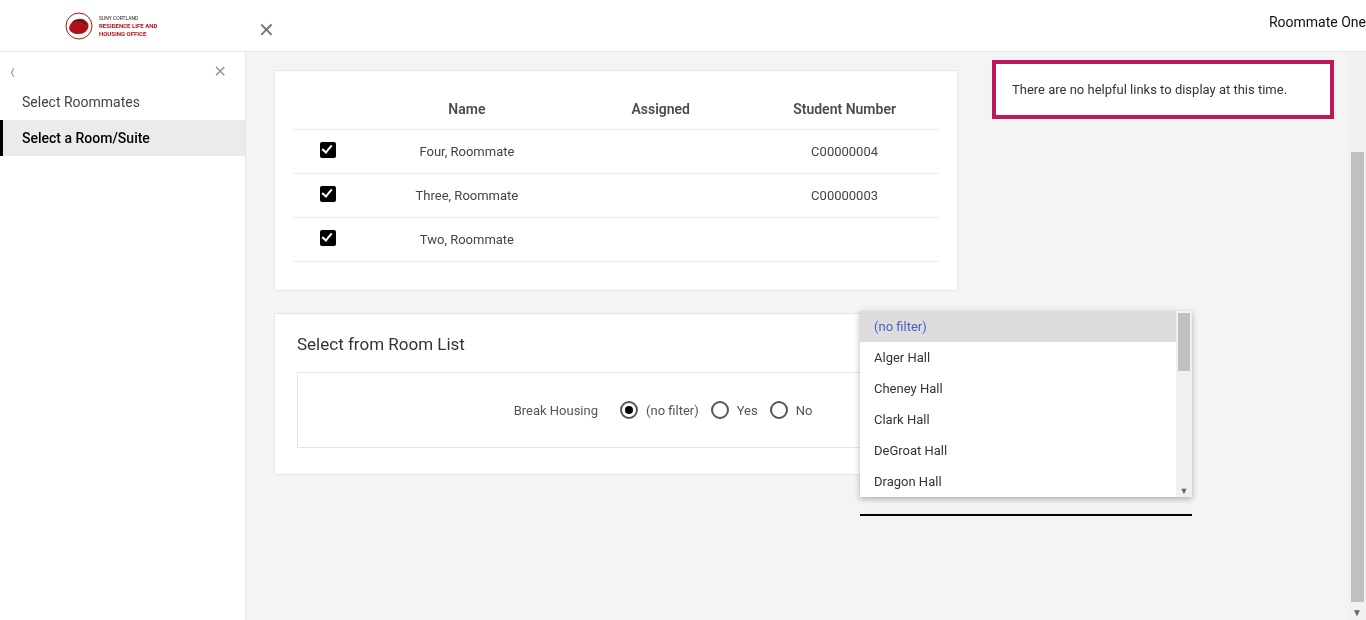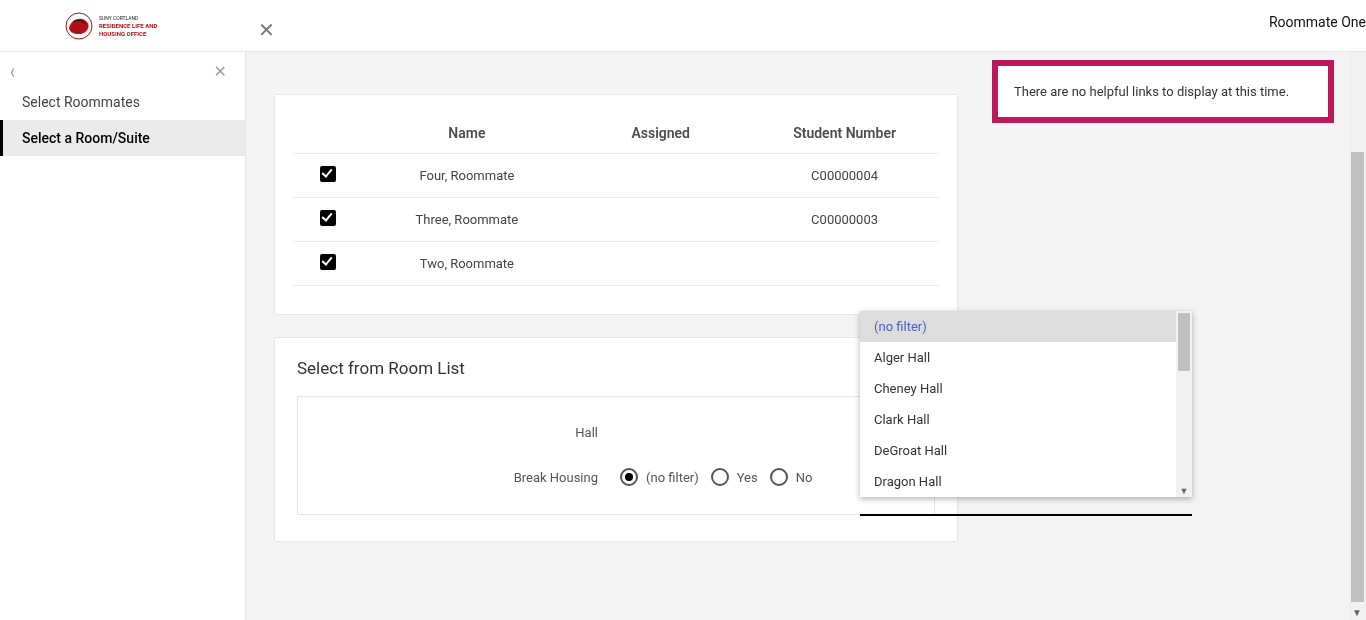--- a/index.html
+++ b/index.html
@@ -96,21 +96,21 @@
   }
   .content {
     padding: 18px 28px 24px 28px;
     width: 740px;
   }
   .card {
     background:#fff;
     border:1px solid #e6e6e6;
     border-radius:2px;
   }
-  .roommate-card { padding:18px 18px 28px; margin-bottom:22px;margin-top:24px; }
+  .roommate-card { padding:18px 18px 28px; margin-bottom:22px; }
   .roommate-table { width:100%; }
   .rm-head { display:flex; border-bottom:1px solid #ececec; padding:12px 0; }
   .rm-row { display:flex; border-bottom:1px solid #ececec; padding:12px 0; align-items:center; }
   .rm-c1 { width:70px; text-align:center; }
   .rm-c2 { width:210px; text-align:center; color:#444; font-size:13px; }
   .rm-c3 { width:180px; text-align:center; color:#444; font-size:13px; }
   .rm-c4 { width:190px; text-align:center; color:#444; font-size:13px; }
   .rm-head .rm-c2,.rm-head .rm-c3,.rm-head .rm-c4 {
     color:#4c4c4c; font-weight:600; font-size:14px;
   }
@@ -138,21 +138,21 @@
     margin:18px 0 0 22px;
     background:#000; color:#fff; font-weight:600;
     border:none; border-radius:4px;
     padding:11px 18px; font-size:14px; cursor:pointer;
   }
   .helpful {
     position:absolute;
     left:746px; top:8px;
     width:342px;
     background:#fff;
-    border:6px solid #be185d;
+    border:4px solid #be185d;
     padding:18px 16px;
     font-size:13px;
     color:#333;
   }
   .dropdown {
     position:absolute;
     left:614px; top:259px;
     width:332px;
     background:#fff;
     box-shadow: 0 2px 6px rgba(0,0,0,0.3);
@@ -247,24 +247,20 @@
           <div class="rm-c2">Two, Roommate</div>
           <div class="rm-c3"></div>
           <div class="rm-c4"></div>
         </div>
       </div>
     </div>
 
     <div class="card roomlist-card">
       <div class="rl-title">Select from Room List</div>
       <div class="filter-box">
-        <div class="filter-row">
-          <div class="filter-lbl">Hall</div>
-          <div class="hall-anchor"></div>
-        </div>
         <div class="filter-row">
           <div class="filter-lbl">Break Housing</div>
           <div class="radios">
             <span class="radio sel"></span>
             <span class="radio-lbl">(no filter)</span>
             <span class="radio"></span>
             <span class="radio-lbl">Yes</span>
             <span class="radio"></span>
             <span class="radio-lbl">No</span>
           </div>

